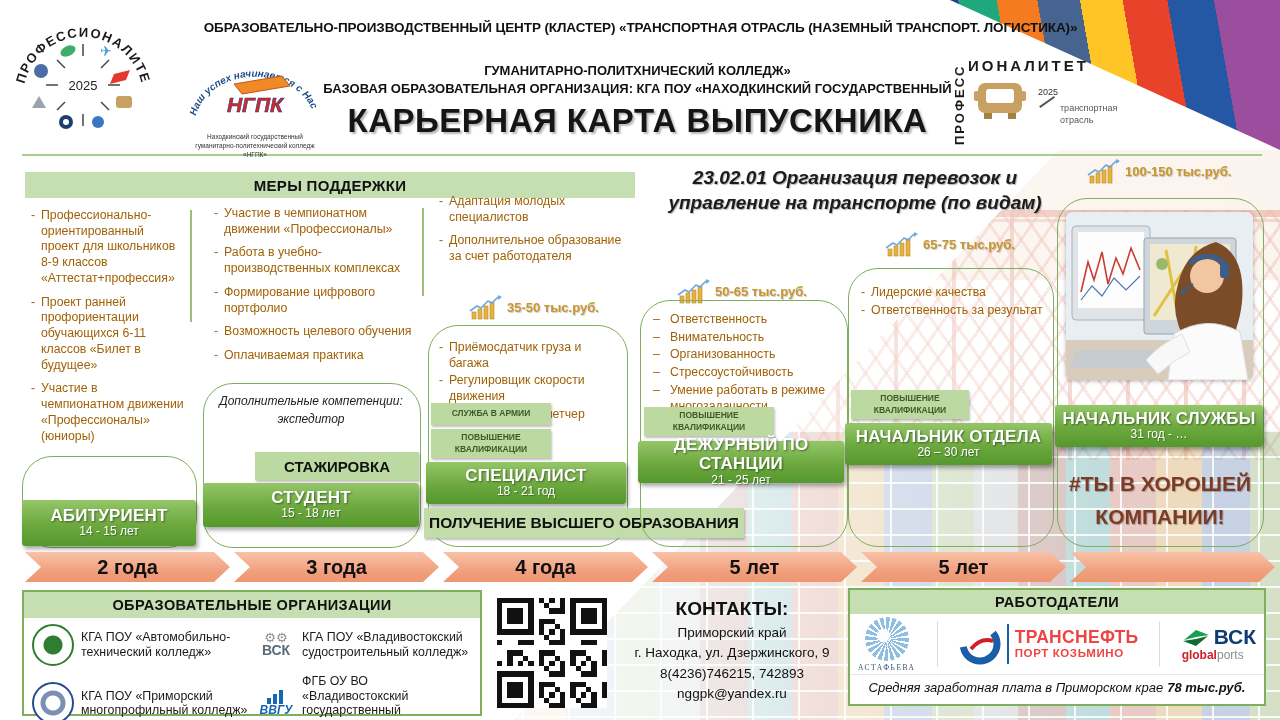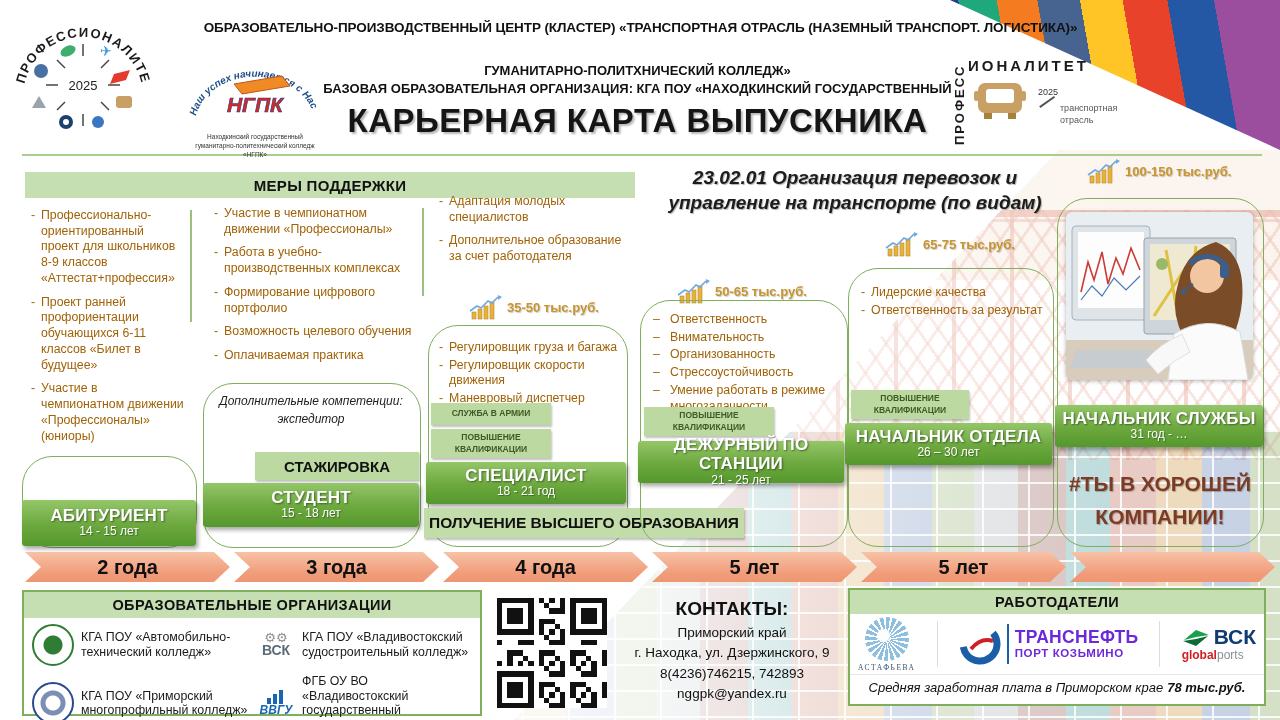--- a/index.html
+++ b/index.html
@@ -110,21 +110,21 @@
     display:grid;grid-template-rows:repeat(21,1fr);grid-template-columns:repeat(21,1fr);}
   .qr i{display:block;}
 
   .contacts{position:absolute;left:612px;top:598px;width:240px;text-align:center;color:#111;}
   .contacts .ch{font-size:19px;font-weight:bold;margin-bottom:3px;}
   .contacts .cl{font-size:13.5px;line-height:1.5;}
 
   .emp-logos{height:60px;display:flex;align-items:center;justify-content:space-between;padding:0 8px;}
   .emp-cell{display:flex;align-items:center;gap:6px;}
   .emp-div{width:1px;height:46px;background:#d6dde3;}
-  .tn-text{color:#6d28d9;line-height:1;}
+  .tn-text{color:#ef4444;line-height:1;}
   .tn-text .l1{font-weight:bold;font-size:17.5px;letter-spacing:.3px;}
   .tn-text .l2{font-weight:bold;font-size:11.5px;margin-top:2px;letter-spacing:.6px;}
   .vsk-big{font-weight:bold;font-size:21px;color:#0f3c73;line-height:.9;}
   .gp{font-size:12px;line-height:1;}
   .gp .g{color:#cf2027;font-weight:bold;}
   .gp .p{color:#8a8f94;}
   .ast-wrap{display:flex;flex-direction:column;align-items:center;gap:2px;}
   .ast-icon{width:44px;height:44px;border-radius:50%;
     background:
       radial-gradient(circle at 42% 42%,rgba(255,255,255,.95) 0 6px,transparent 7px),
@@ -274,21 +274,21 @@
         <rect x="16" y="12" width="4" height="13"></rect>
           <rect x="22" y="8" width="4" height="17"></rect>
       </g>
       <polyline points="2,17 9,12 13,14 20,7 24,9 30,3" fill="none" stroke="#6fa8dc" stroke-width="1.6"></polyline>
       <polygon points="30,1 34,3 30,6" fill="#6fa8dc"></polygon>
     </svg>
     <span class="txt">35-50 тыс.руб.</span>
   </div>
   <div class="bubble" style="left:428px;top:325px;width:198px;height:220px;"></div>
   <div class="col" style="left:438px;top:340px;width:182px;">
-    <div class="b" style="margin-bottom:2px;">Регулировщик  груза и багажа</div>
+    <div class="b" style="margin-bottom:2px;">Приёмосдатчик  груза и багажа</div>
     <div class="b" style="margin-bottom:2px;">Регулировщик  скорости движения</div>
     <div class="b" style="margin-bottom:2px;">Маневровый  диспетчер</div>
   </div>
   <div class="lbar small" style="left:431px;top:403px;width:120px;height:22px;">СЛУЖБА  В АРМИИ</div>
   <div class="lbar small" style="left:431px;top:429px;width:120px;height:29px;">ПОВЫШЕНИЕ КВАЛИФИКАЦИИ</div>
   <div class="gband" style="left:426px;top:462px;width:200px;height:42px;">
     <div class="t">СПЕЦИАЛИСТ</div>
     <div class="a">18 - 21 год</div>
   </div>
   <div class="lbar big" style="left:424px;top:508px;width:320px;height:30px;font-size:15.5px;background:rgba(192,219,165,.95);">ПОЛУЧЕНИЕ  ВЫСШЕГО  ОБРАЗОВАНИЯ</div>

